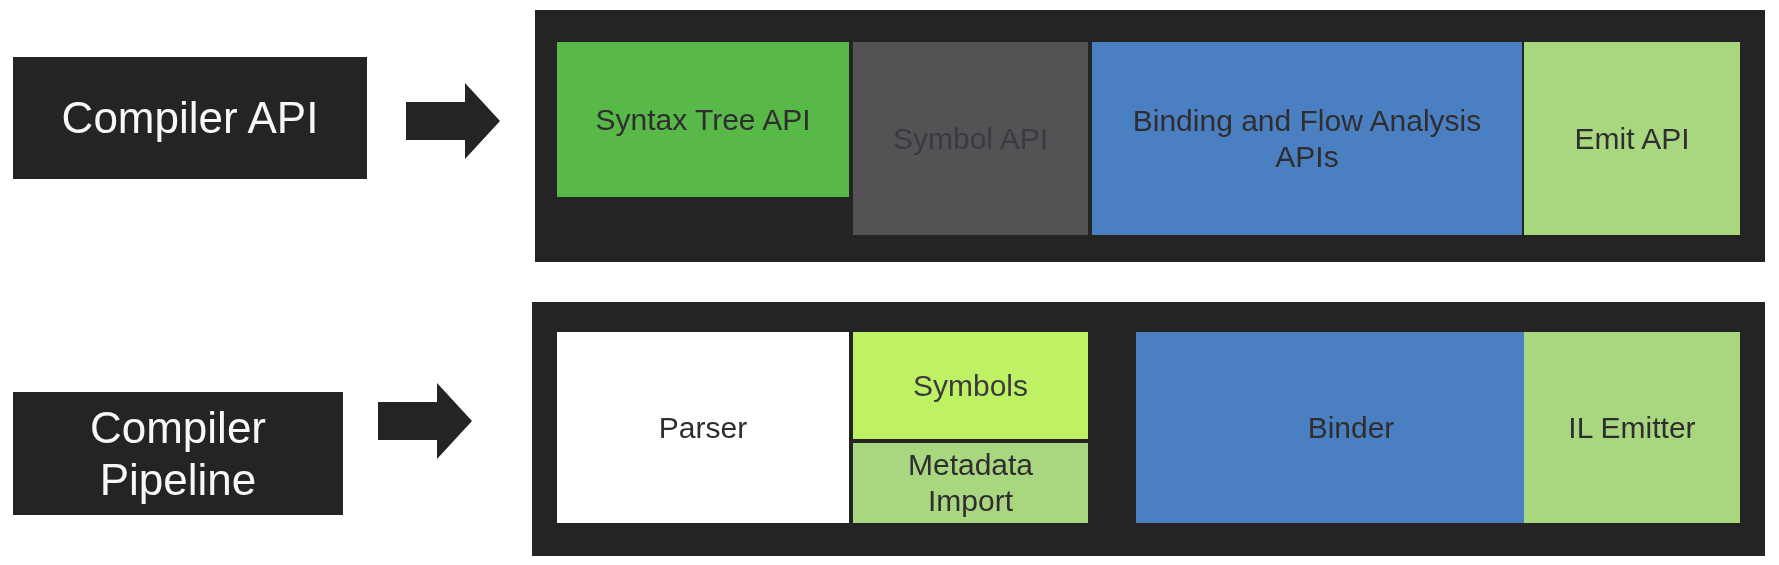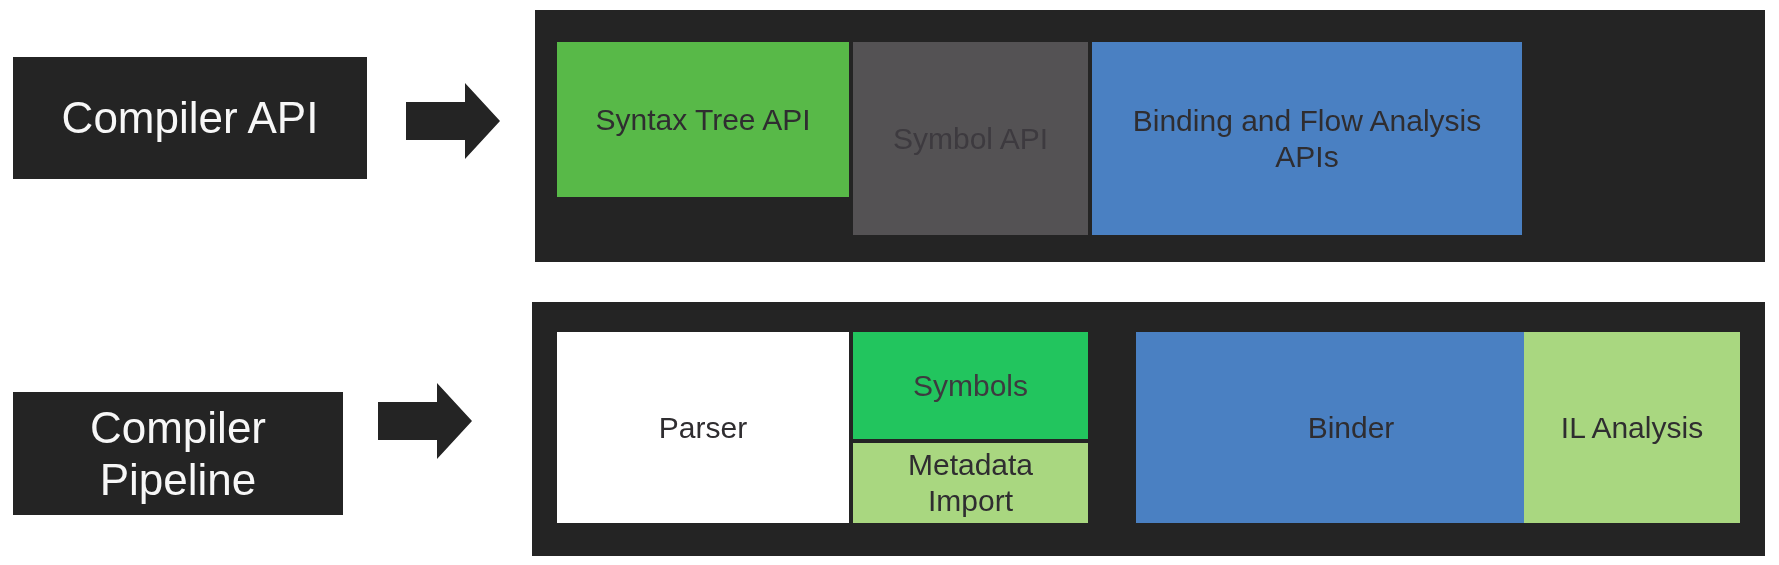--- a/index.html
+++ b/index.html
@@ -95,41 +95,44 @@
   <div class="frame frame-api">
     <div class="box box-syntax-tree" style="background: rgb(88, 185, 72);">
       <span>Syntax Tree API</span>
     </div>
     <div class="box on-gray box-symbol-api" style="background: rgb(84, 82, 84);">
       <span>Symbol API</span>
     </div>
     <div class="box box-binding" style="background: rgb(74, 128, 194);">
       <span>Binding and Flow Analysis APIs</span>
     </div>
+    <div class="box box-emit" style="background: rgb(169, 215, 128);">
+      <span>Emit API</span>
+    </div>
   </div>
 
   <div class="label-plate label-compiler-pipeline">Compiler Pipeline</div>
 
   <div class="arrow arrow-2">
     <svg viewBox="0 0 94 76" xmlns="http://www.w3.org/2000/svg" aria-hidden="true">
       <polygon points="0,19 59,19 59,0 94,38 59,76 59,57 0,57" fill="currentColor"></polygon>
     </svg>
   </div>
 
   <div class="frame frame-pipeline">
     <div class="box box-parser" style="background: #ffffff;">
       <span>Parser</span>
     </div>
-    <div class="box on-gray box-symbols" style="background: #22c55e;">
+    <div class="box on-gray box-symbols" style="background: #bef264;">
       <span>Symbols</span>
     </div>
     <div class="box box-metadata" style="background: rgb(169, 215, 128);">
       <span>Metadata Import</span>
     </div>
     <div class="box box-binder" style="background: rgb(74, 128, 194);">
       <span>Binder</span>
     </div>
     <div class="box box-il-emitter" style="background: rgb(169, 215, 128);">
-      <span>IL Analysis</span>
+      <span>IL Emitter</span>
     </div>
   </div>
 
 </div>
 
 </body></html>

